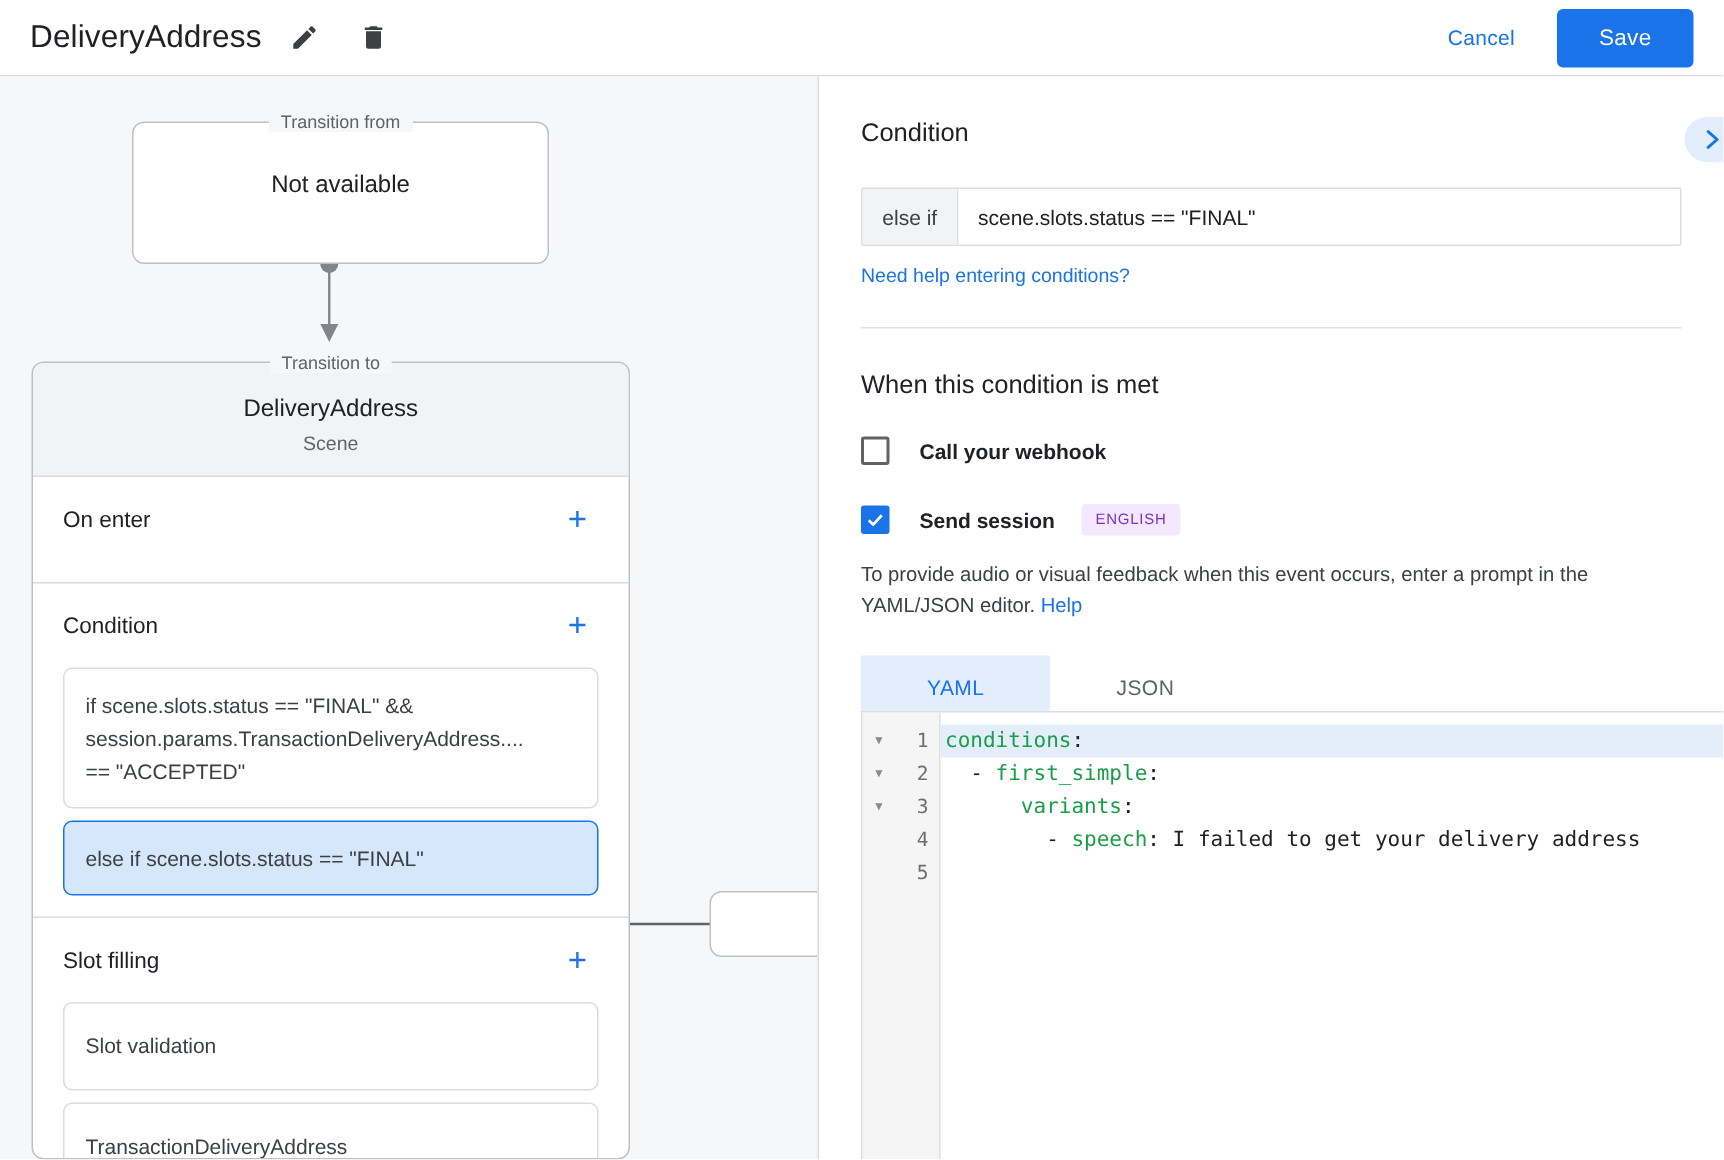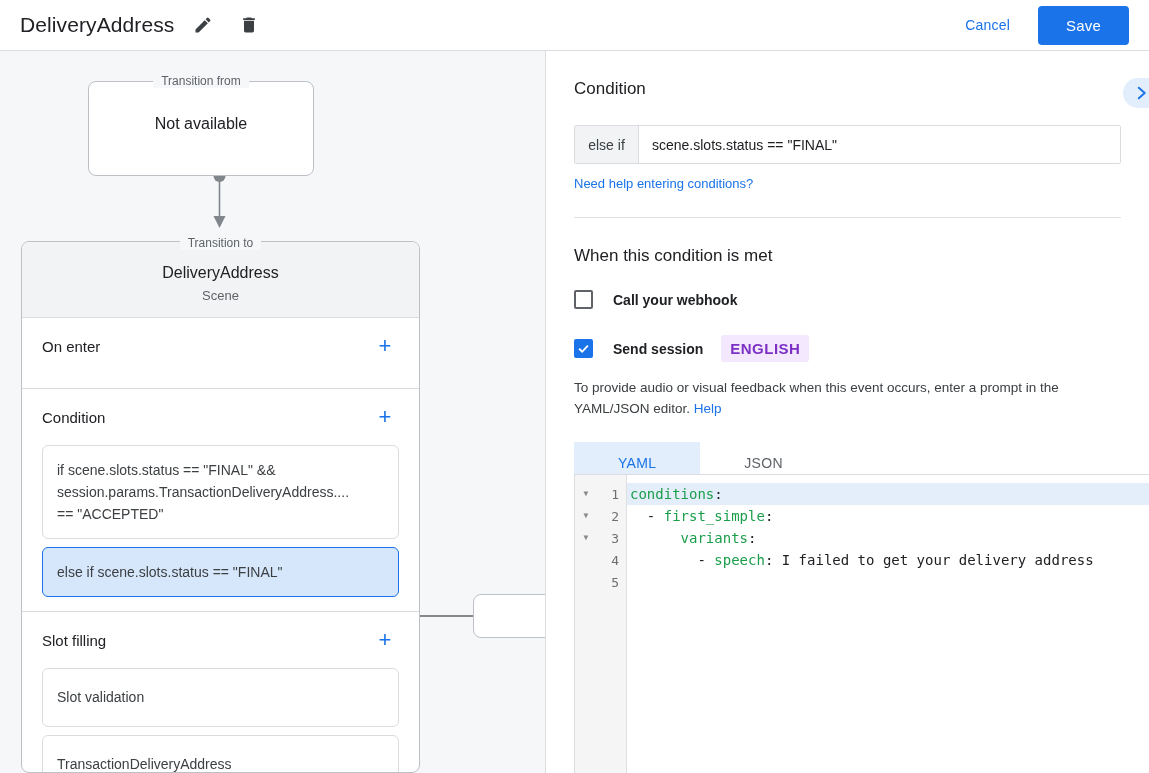--- a/index.html
+++ b/index.html
@@ -48,21 +48,21 @@
   .fieldset-box {
     position: absolute; background: #fff;
     border: 1px solid #bdc1c6; border-radius: 8px;
   }
   .fieldset-legend {
     position: absolute; top: -8px; left: 50%; transform: translateX(-50%);
     background: #f6f7f9; padding: 0 8px;
     font-size: 12px; color: #5f6368; white-space: nowrap;
   }
   .node-from {
-    left: 88px; top: 30px; width: 226px; height: 95px;
+    left: 88px; top: 30px; width: 278px; height: 95px;
   }
   .node-from .node-title {
     position: absolute; left: 0; right: 0; top: 33px; text-align: center;
     font-size: 16px; color: #202124;
   }
 
   .connector { position: absolute; left: 88px; top: 125px; width: 263px; height: 105px; }
 
   .node-to {
     position: absolute; left: 21px; top: 190px; width: 399px; height: 532px;
@@ -147,22 +147,22 @@
     width: 19px; height: 19px; border: 2px solid #5f6368; border-radius: 2px;
     background: #fff; cursor: pointer; flex: none;
   }
   .cb.checked {
     background: #1a73e8; border-color: #1a73e8;
     display: flex; align-items: center; justify-content: center;
   }
   .cb-label { font-size: 14px; color: #202124; font-weight: 700; margin-left: 20px; }
   .lang-badge {
     margin-left: 18px; background: #f3e8fd; color: #7c31c4;
-    font-size: 15px; letter-spacing: .5px; padding: 5px 9px; border-radius: 3px;
-    font-weight: 700;
+    font-size: 10px; letter-spacing: .5px; padding: 5px 9px; border-radius: 3px;
+    font-weight: 400;
   }
   .help-text {
     font-size: 13.5px; color: #3c4043; line-height: 1.55; margin-top: -10px;
   }
   .help-text a { color: #1a73e8; text-decoration: none; cursor: pointer; }
 
   .tabs { display: flex; margin-top: 22px; }
   .tab {
     font-size: 14px; font-weight: 500; letter-spacing: .3px;
     padding: 13px 44px; cursor: pointer; color: #5f6368;

